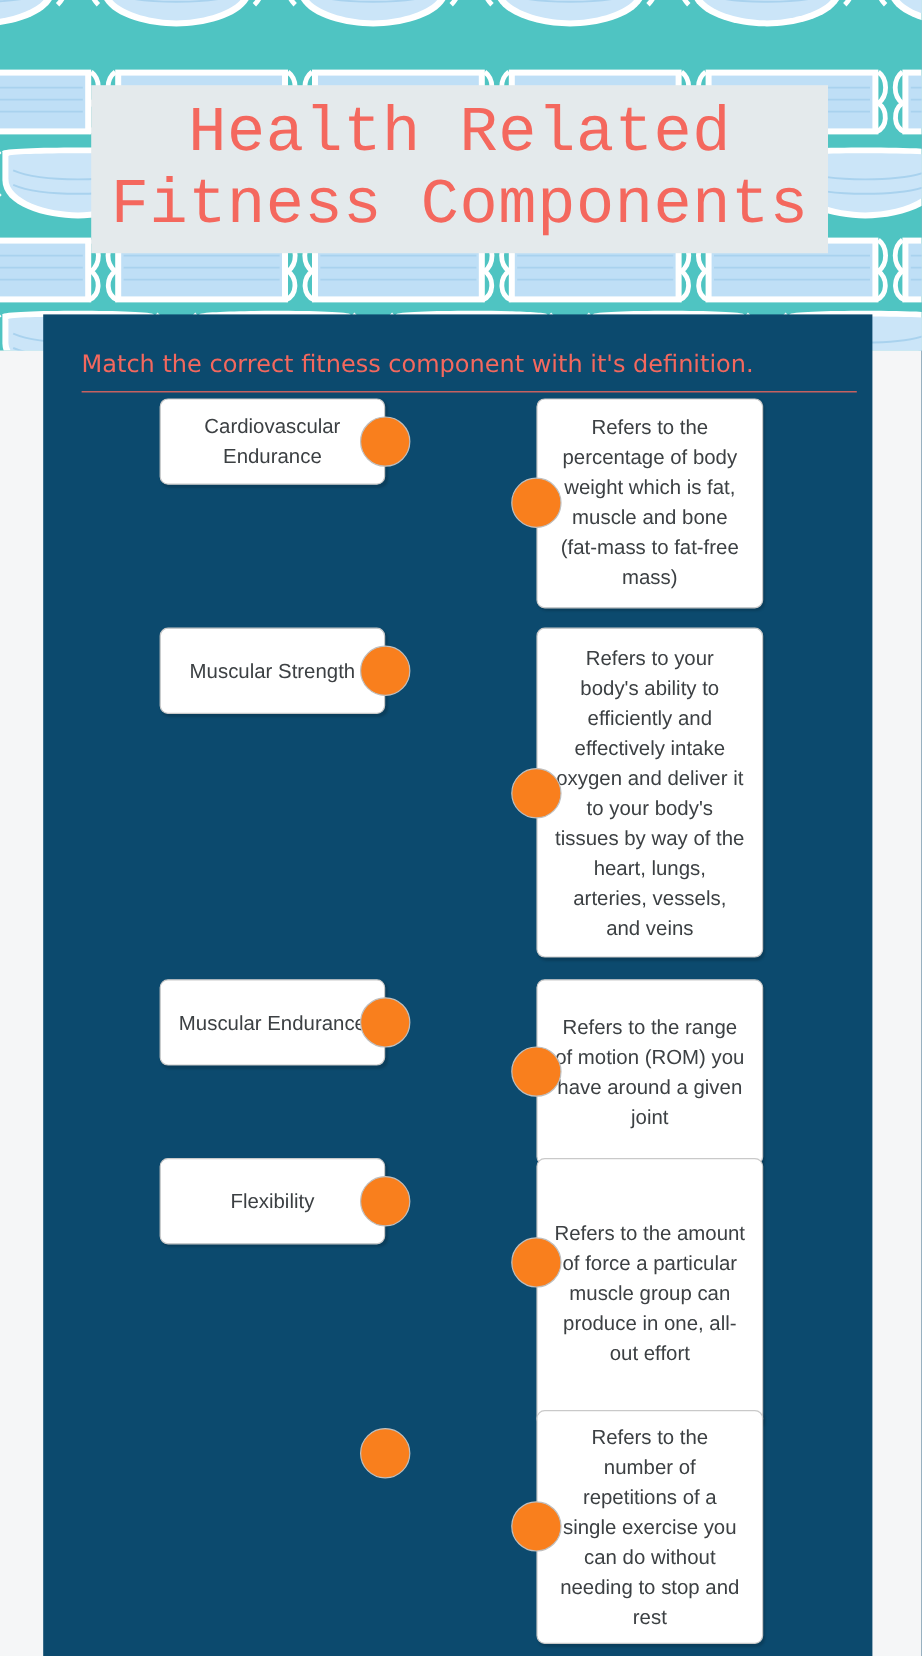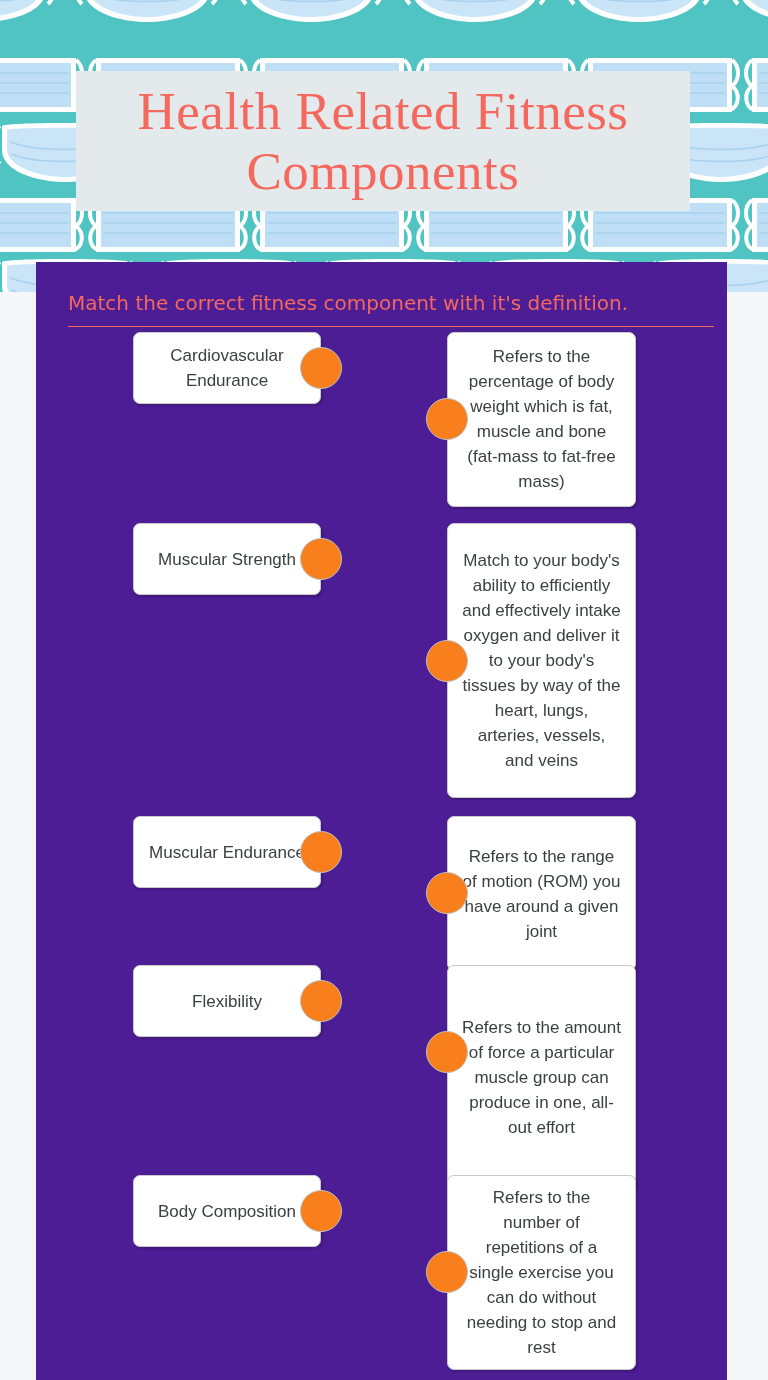--- a/index.html
+++ b/index.html
@@ -36,34 +36,34 @@
     background: #E4EAEC;
     display: flex;
     align-items: center;
     justify-content: center;
     text-align: center;
   }
   #title-text {
     color: #F4685E;
     font-size: 53px;
     line-height: 60px;
-    font-family: Liberation Serif, serif;
+    font-family: Liberation Mono, monospace;
     font-weight: 400;
     letter-spacing: 0.5px;
     padding: 0 12px;
   }
 
   
   #sheet {
     position: absolute;
     left: 36px;
     top: 262px;
     width: 691px;
     height: 1118px;
-    background: #4c1d95;
+    background: #0c4a6e;
   }
 
   
   #instruction-wrap {
     position: absolute;
     left: 32px;
     top: 28px;
     width: 646px;
   }
   #instruction-text {
@@ -226,21 +226,21 @@
           <span>Refers to the percentage of body weight which is fat, muscle and bone (fat-mass to fat-free mass)</span>
         </div>
         <div class="dot dot-right" style="top: 66px;"></div>
       </div>
       <div class="match-row" style="position: absolute; top: 191px; height: 275px;">
         <div class="card card-left" style="top: 0px; height: 72px;">
           <span>Muscular Strength</span>
         </div>
         <div class="dot dot-left" style="top: 15px;"></div>
         <div class="card card-right" style="top: 0px; height: 275px;">
-          <span>Match to your body's ability to efficiently and effectively intake oxygen and deliver it to your body's tissues by way of the heart, lungs, arteries, vessels, and veins</span>
+          <span>Refers to your body's ability to efficiently and effectively intake oxygen and deliver it to your body's tissues by way of the heart, lungs, arteries, vessels, and veins</span>
         </div>
         <div class="dot dot-right" style="top: 117px;"></div>
       </div>
       <div class="match-row" style="position: absolute; top: 484px; height: 155px;">
         <div class="card card-left" style="top: 0px; height: 72px;">
           <span>Muscular Endurance</span>
         </div>
         <div class="dot dot-left" style="top: 15px;"></div>
         <div class="card card-right" style="top: 0px; height: 155px;">
           <span>Refers to the range of motion (ROM) you have around a given joint</span>
@@ -251,23 +251,20 @@
         <div class="card card-left" style="top: 0px; height: 72px;">
           <span>Flexibility</span>
         </div>
         <div class="dot dot-left" style="top: 15px;"></div>
         <div class="card card-right" style="top: 0px; height: 224px;">
           <span>Refers to the amount of force a particular muscle group can produce in one, all-out effort</span>
         </div>
         <div class="dot dot-right" style="top: 66px;"></div>
       </div>
       <div class="match-row" style="position: absolute; top: 843px; height: 195px;">
-        <div class="card card-left" style="top: 0px; height: 72px;">
-          <span>Body Composition</span>
-        </div>
         <div class="dot dot-left" style="top: 15px;"></div>
         <div class="card card-right" style="top: 0px; height: 195px;">
           <span>Refers to the number of repetitions of a single exercise you can do without needing to stop and rest</span>
         </div>
         <div class="dot dot-right" style="top: 76px;"></div>
       </div>
     </div>
 </div>
 
 </body></html>

